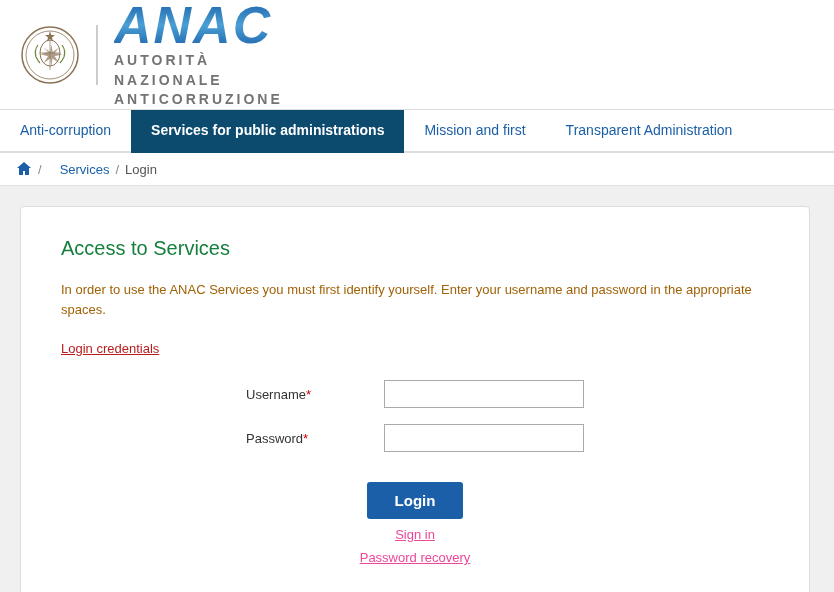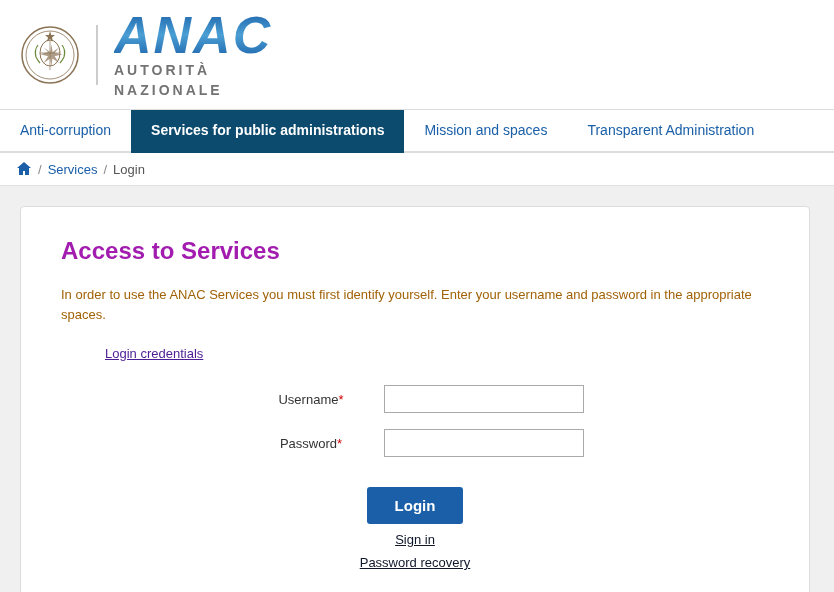--- a/index.html
+++ b/index.html
@@ -91,71 +91,71 @@
       font-size: 13px;
       color: #555;
     }
     .breadcrumb-home {
       display: inline-flex;
       align-items: center;
     }
     .breadcrumb-link {
       color: #1a5fa8;
       text-decoration: none;
+      margin-left: 12px;
     }
     .breadcrumb-sep {
       color: #888;
       margin: 0 2px;
     }
 
     
     .main-content {
       padding: 20px;
       background: #f0f0f0;
     }
     .content-card {
       background: #fff;
       border: 1px solid #ddd;
       border-radius: 4px;
       padding: 30px 40px 40px 40px;
       max-width: 790px;
     }
     .card-title {
-      font-size: 24px;
-      font-weight: 700;
-      color: #a21caf;
+      font-size: 20px;
+      font-weight: 400;
+      color: #15803d;
       margin-bottom: 20px;
     }
     .card-description {
       font-size: 13px;
       color: #a16207;
       margin-bottom: 20px;
       line-height: 1.5;
     }
     .login-credentials-link {
-      color: #4c1d95;
+      color: #b91c1c;
       text-decoration: underline;
       font-size: 13px;
       cursor: pointer;
       display: inline-block;
       margin-bottom: 24px;
-      margin-left: 44px;
     }
 
     
     .form-group {
       display: flex;
       align-items: center;
       margin-bottom: 16px;
       justify-content: center;
     }
     .form-label {
       font-size: 13px;
       color: #333;
-      text-align: center;
+      text-align: left;
       width: 130px;
       margin-right: 8px;
     }
     .form-label .required {
       color: #c00;
     }
     .form-input {
       width: 200px;
       height: 28px;
       border: 1px solid #aaa;
@@ -176,21 +176,21 @@
       background: #1a5fa8;
       color: #fff;
       border: none;
       padding: 10px 28px;
       font-size: 15px;
       font-weight: 600;
       cursor: pointer;
       border-radius: 3px;
     }
     .action-link {
-      color: #0f172a;
+      color: #ec4899;
       font-size: 13px;
       text-decoration: underline;
       cursor: pointer;
       background: none;
       border: none;
     }
   </style>
 </head>
 <body>
 
@@ -211,29 +211,30 @@
       <path d="M42,20 Q46,25 44,32 Q42,36 40,38" fill="none" stroke="#6B8B3A" stroke-width="1.2"></path>
 
       <polygon points="30,6 31.2,10 35,10 32,12.5 33,16.5 30,14 27,16.5 28,12.5 25,10 28.8,10" fill="#8B7355"></polygon>
     </svg>
     <div class="divider-vertical"></div>
     <div class="anac-logo-text">
       <span class="anac-big">ANAC</span>
       <div>
         <span class="anac-subtitle">AUTORITÀ</span><br>
         <span class="anac-subtitle">NAZIONALE</span><br>
+        <span class="anac-subtitle">ANTICORRUZIONE</span>
       </div>
     </div>
   </div>
 </div>
 
 <nav class="nav-bar">
   <a class="nav-item" href="#">Anti-corruption</a>
   <a class="nav-item active" href="#">Services for public administrations</a>
-  <a class="nav-item" href="#">Mission and spaces</a>
+  <a class="nav-item" href="#">Mission and first</a>
   <a class="nav-item" href="#">Transparent Administration</a>
 </nav>
 
 <div class="breadcrumb">
   <span class="breadcrumb-home">
     <svg width="16" height="16" viewBox="0 0 16 16" fill="#1a5fa8">
         <path d="M8 1L1 7h2v7h4v-4h2v4h4V7h2z"></path>
       </svg>
   </span>
   <span class="breadcrumb-sep">/</span>

